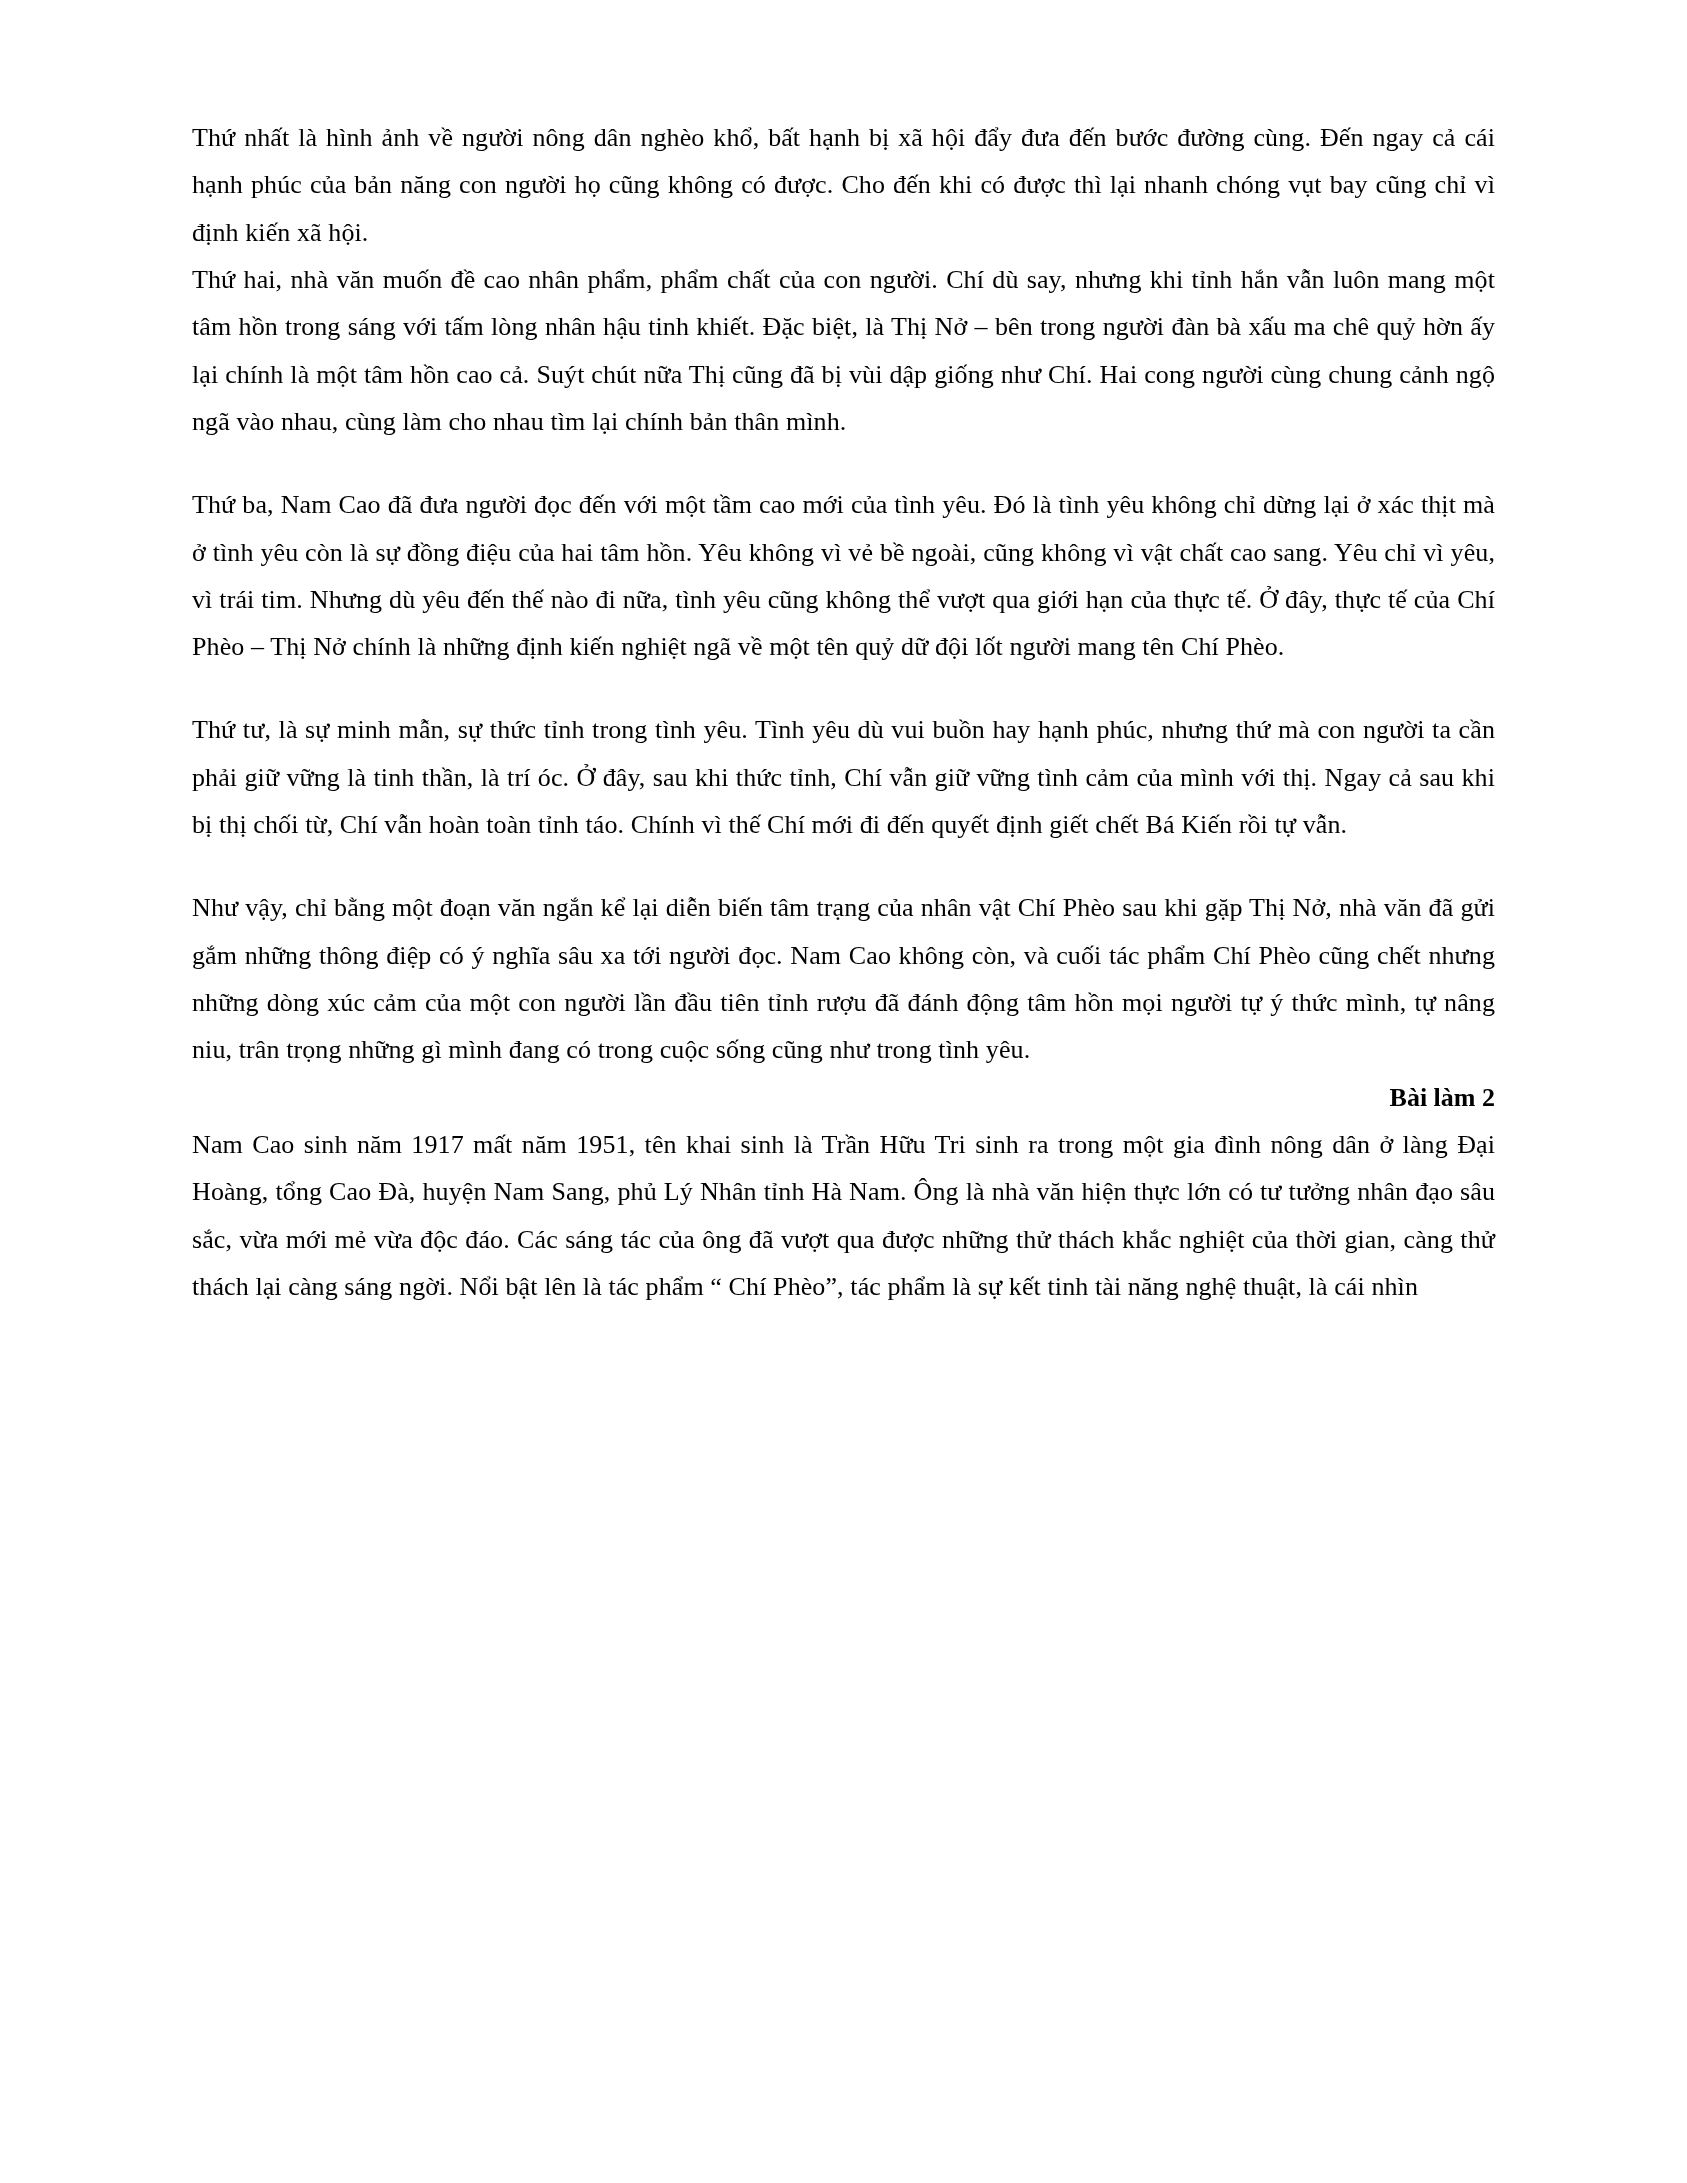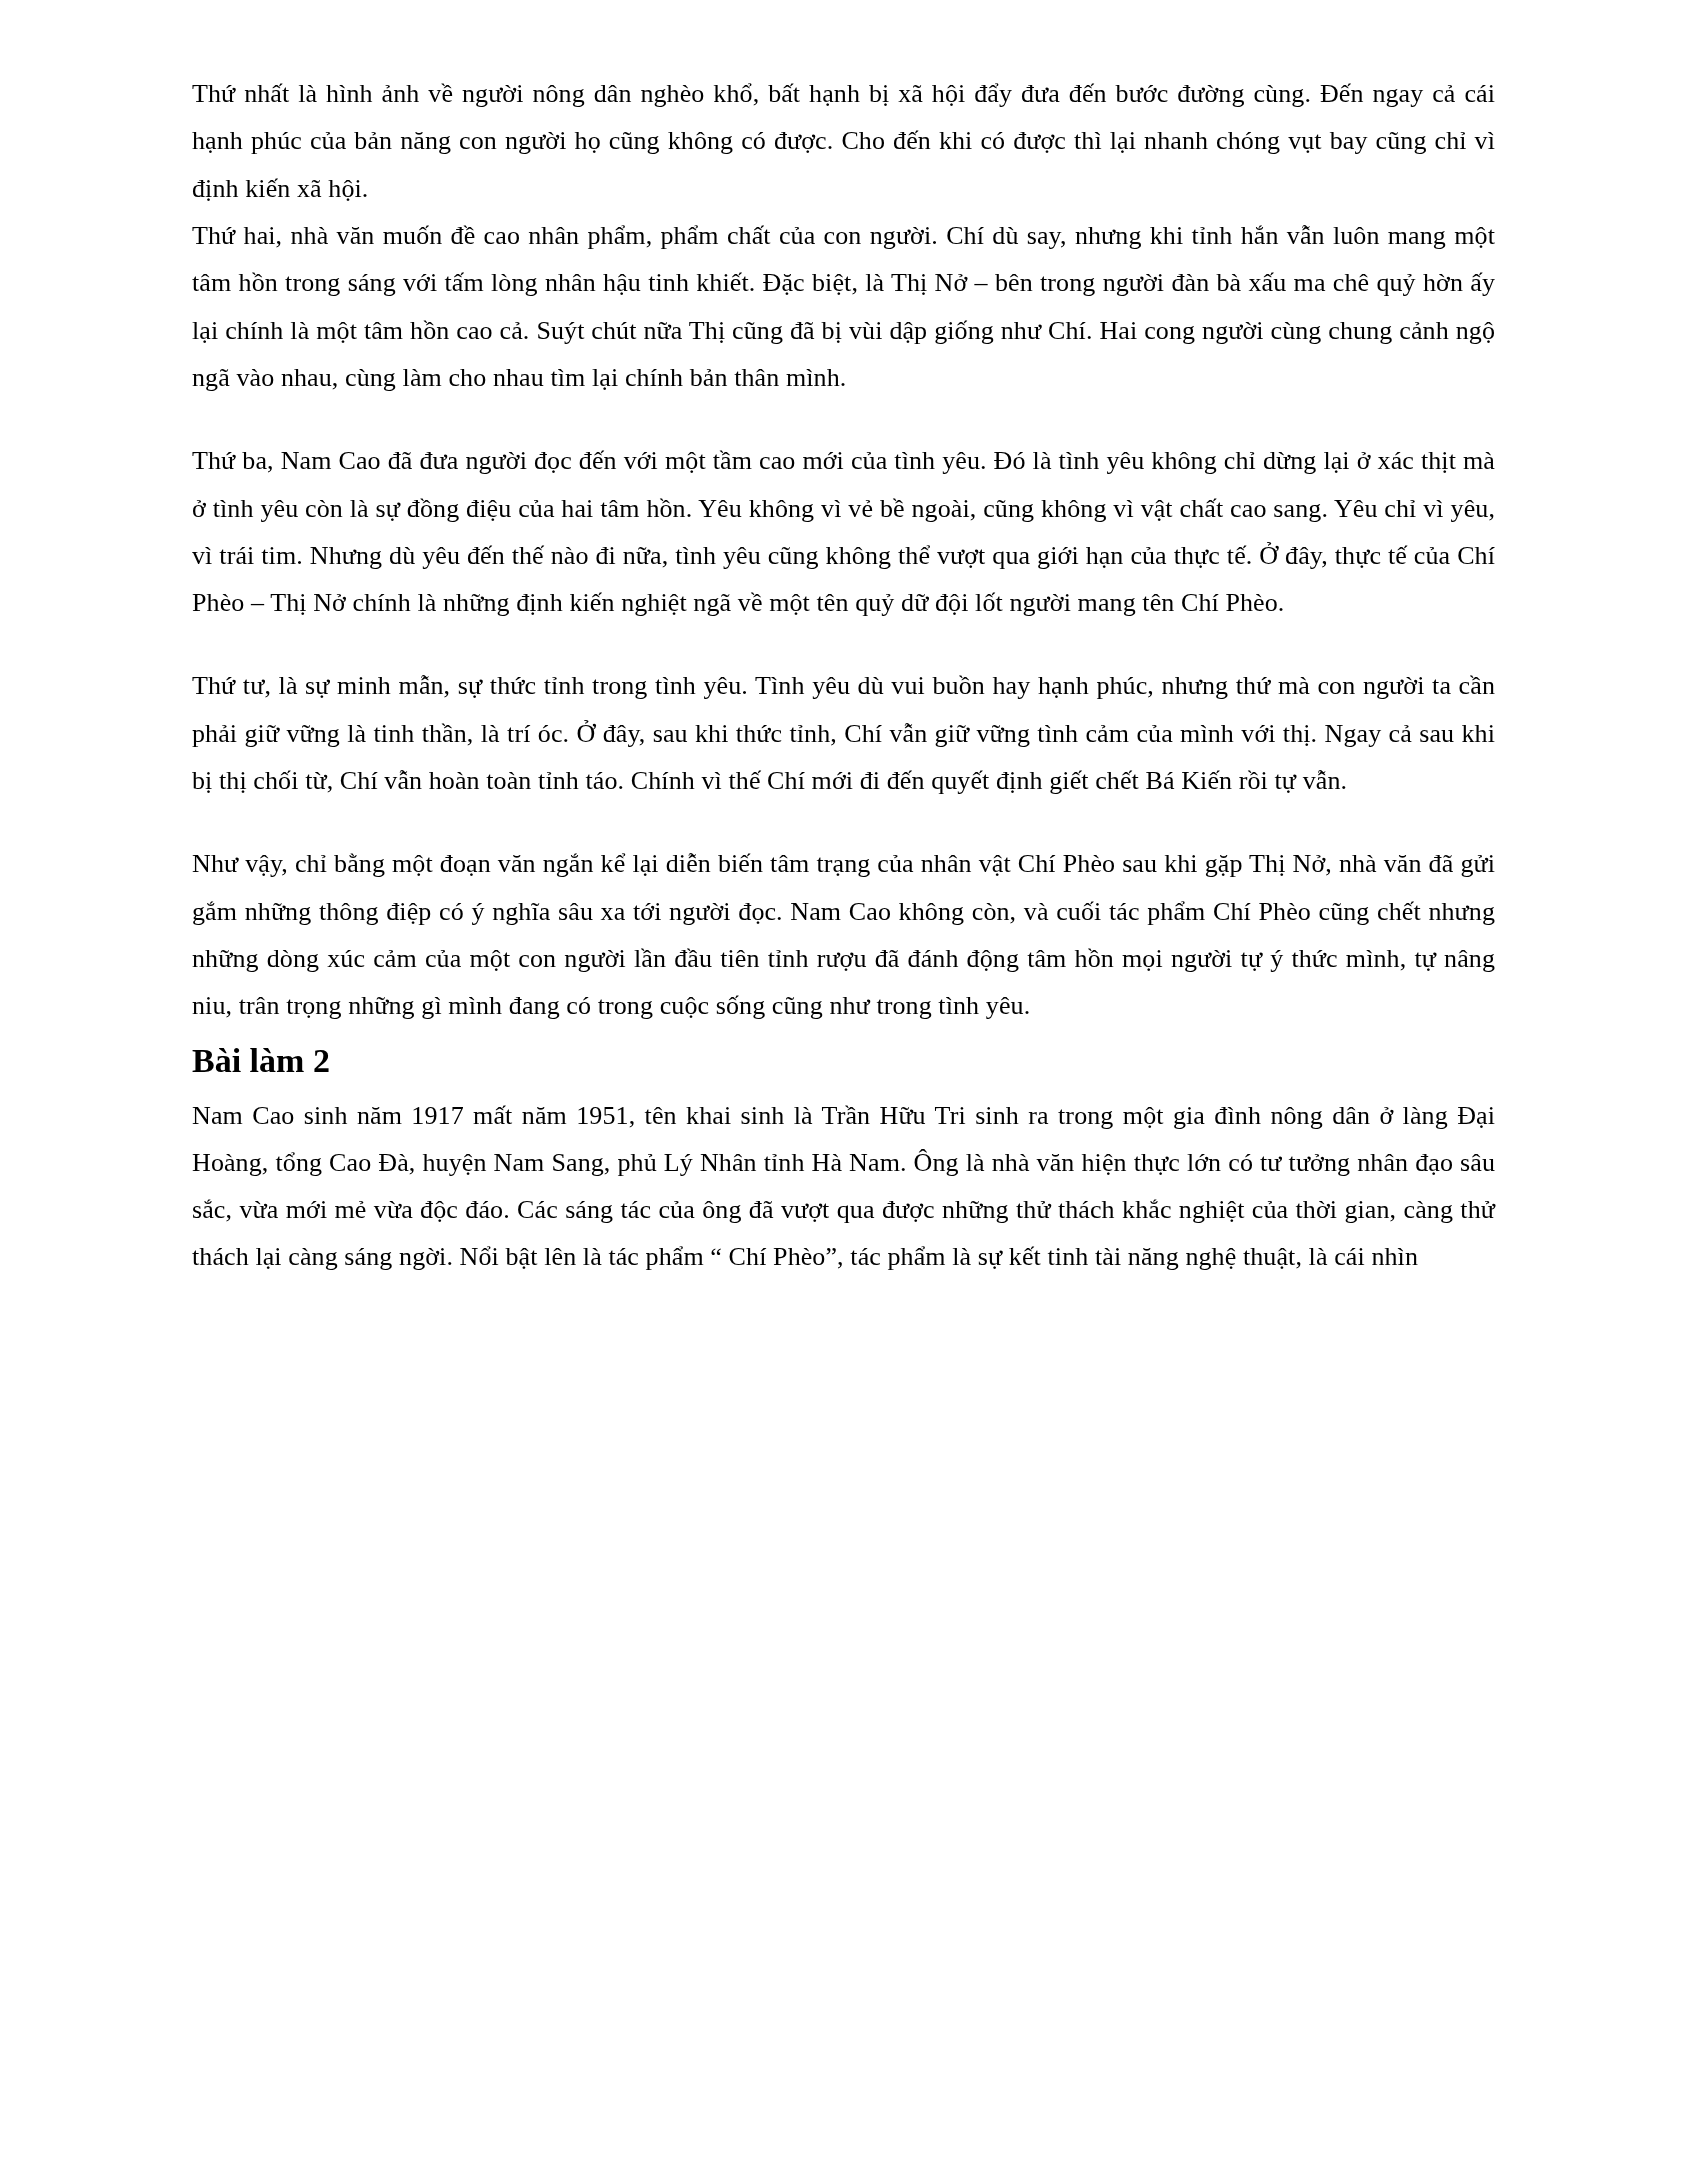--- a/index.html
+++ b/index.html
@@ -11,43 +11,43 @@
     width: 1687px;
     height: 2183px;
     font-family: "Liberation Serif", serif;
     color: #000000;
     -webkit-font-smoothing: antialiased;
   }
   .page {
     box-sizing: border-box;
     width: 1687px;
     height: 2183px;
-    padding: 70px 192px 0 192px;
+    padding: 114px 192px 0 192px;
     position: relative;
   }
   .doc-body {
     width: 1303px;
   }
   p.para {
     margin: 0;
     font-size: 26px;
     line-height: 1.82;
     text-align: justify;
     text-justify: inter-word;
     letter-spacing: 0.1px;
   }
   p.para.spaced-before {
     margin-top: 36px;
   }
   .heading {
     margin: 0;
-    font-size: 34px;
+    font-size: 26px;
     line-height: 1.82;
     font-weight: bold;
-    text-align: left;
+    text-align: right;
   }
 </style>
 </head>
 <body>
 
 <div class="page">
   <div class="doc-body">
 
     <p class="para">Thứ nhất là hình ảnh về người nông dân nghèo khổ, bất hạnh bị xã hội đẩy đưa đến bước đường cùng. Đến ngay cả cái hạnh phúc của bản năng con người họ cũng không có được. Cho đến khi có được thì lại nhanh chóng vụt bay cũng chỉ vì định kiến xã hội.</p>
 

